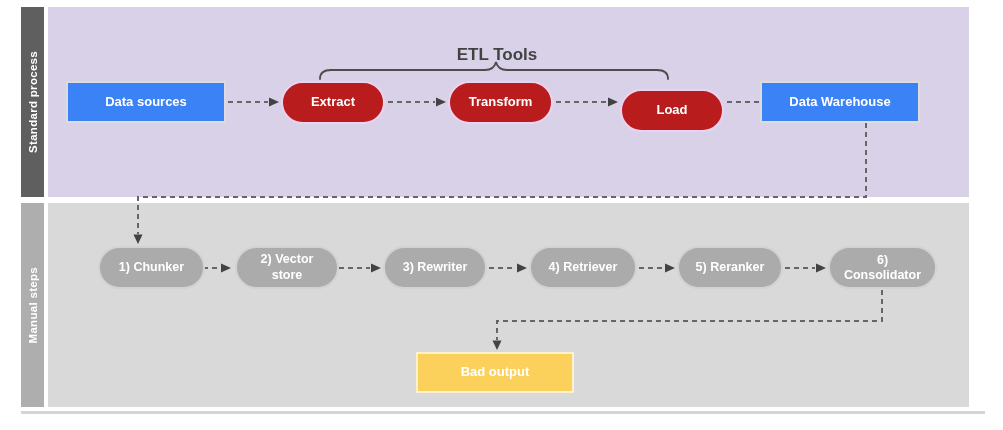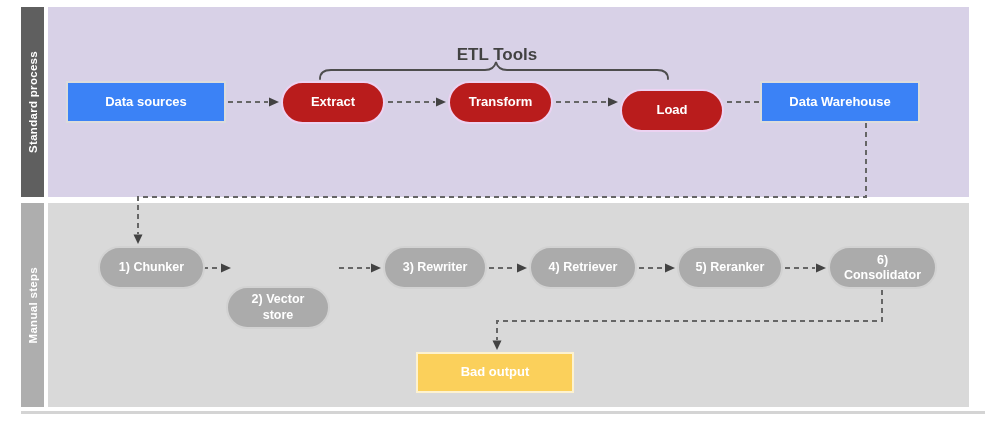--- a/index.html
+++ b/index.html
@@ -32,21 +32,21 @@
   .node-pill-etl{background:#b91c1c;border:2px solid #ecd2f1;border-radius:22px;}
   .node-pill-gray{background:#ababab;border:2px solid #d2d2d2;border-radius:22px;font-size:12.5px;}
   .node-output{background:#fbd05b;border:2px solid #fdf2d0;}
 
   .n-datasources{left:66px;top:81px;width:160px;height:42px;}
   .n-extract{left:281px;top:81px;width:104px;height:43px;}
   .n-transform{left:448px;top:81px;width:105px;height:43px;}
   .n-load{left:620px;top:89px;width:104px;height:43px;}
   .n-warehouse{left:760px;top:81px;width:160px;height:42px;}
   .n-chunker{left:98px;top:246px;width:107px;height:43px;text-align:center;}
-  .n-vector{left:226px;top:246px;width:104px;height:43px;margin-top:40px;}
+  .n-vector{left:235px;top:246px;width:104px;height:43px;}
   .n-rewriter{left:383px;top:246px;width:104px;height:43px;text-align:right;}
   .n-retriever{left:529px;top:246px;width:108px;height:43px;}
   .n-reranker{left:677px;top:246px;width:106px;height:43px;}
   .n-consolidator{left:828px;top:246px;width:109px;height:43px;line-height:1.15;}
   .n-badoutput{left:416px;top:352px;width:158px;height:41px;}
 
   .etl-label{
     position:absolute;left:434px;top:45px;width:126px;text-align:center;
     color:#424242;font-weight:bold;font-size:17px;z-index:3;
   }

